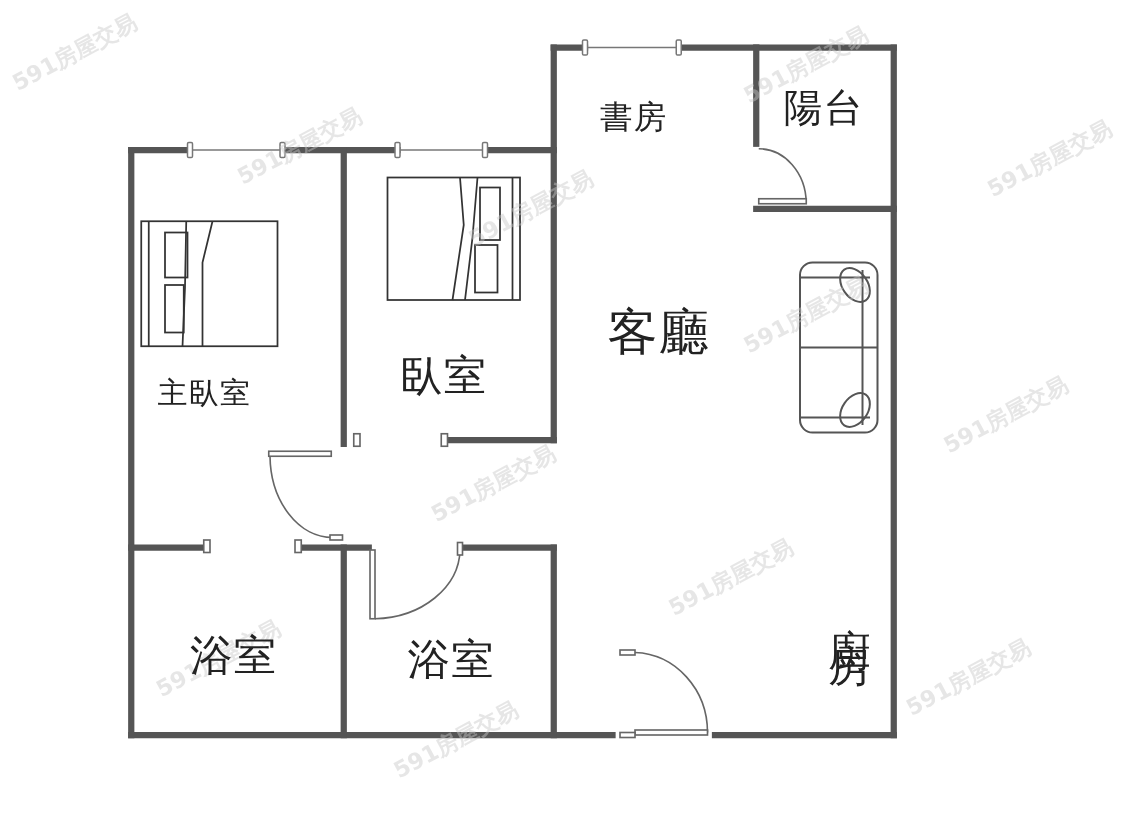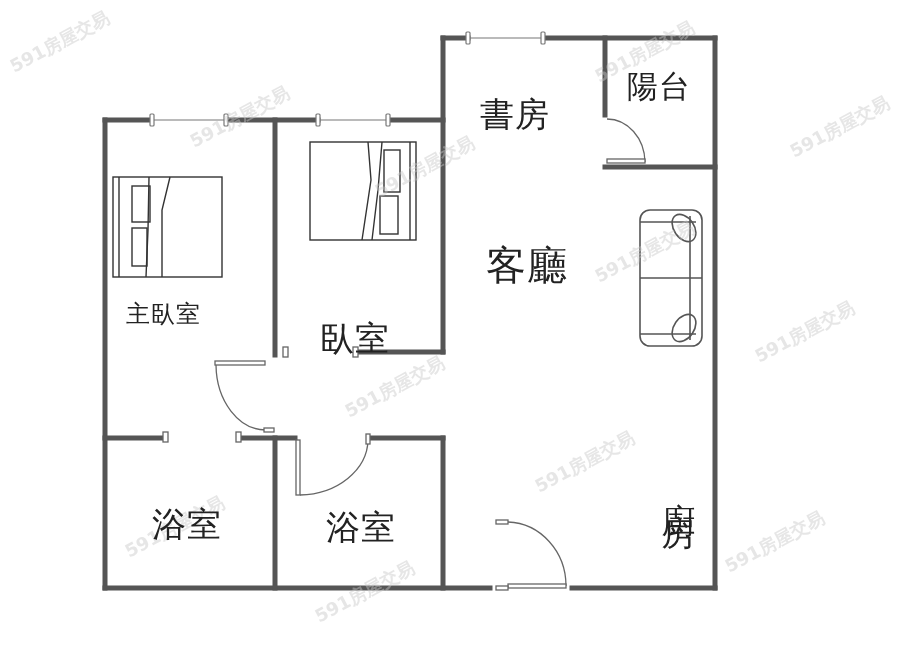--- a/index.html
+++ b/index.html
@@ -106,19 +106,19 @@
 <div class="wm" style="left:370px;top:155px;">591房屋交易</div>
 <div class="wm" style="left:590px;top:240px;">591房屋交易</div>
 <div class="wm" style="left:750px;top:320px;">591房屋交易</div>
 <div class="wm" style="left:340px;top:375px;">591房屋交易</div>
 <div class="wm" style="left:530px;top:450px;">591房屋交易</div>
 <div class="wm" style="left:120px;top:515px;">591房屋交易</div>
 <div class="wm" style="left:720px;top:530px;">591房屋交易</div>
 <div class="wm" style="left:310px;top:580px;">591房屋交易</div>
 
 <div class="room-label" style="left:126px;top:298px;font-size:24px;">主臥室</div>
-<div class="room-label" style="left:320px;top:278px;font-size:34px;margin-top:38px;">臥室</div>
-<div class="room-label" style="left:480px;top:92px;font-size:34px;">書房</div>
+<div class="room-label" style="left:320px;top:278px;font-size:34px;">臥室</div>
+<div class="room-label" style="left:480px;top:76px;font-size:26px;">書房</div>
 <div class="room-label" style="left:627px;top:66px;font-size:31px;font-family:Liberation Mono, monospace;">陽台</div>
 <div class="room-label" style="left:486px;top:238px;font-size:40px;">客廳</div>
 <div class="room-label" style="left:152px;top:502px;font-size:34px;">浴室</div>
 <div class="room-label" style="left:326px;top:505px;font-size:34px;">浴室</div>
 <div class="room-label vert" style="left:656px;top:475px;font-size:34px;">廚房</div>
 
 </body></html>

